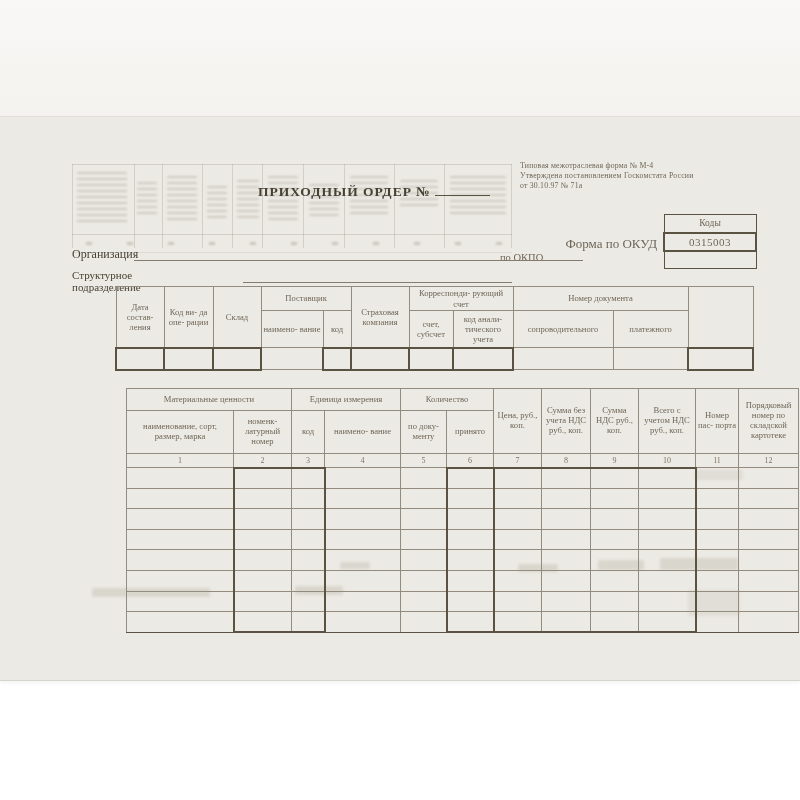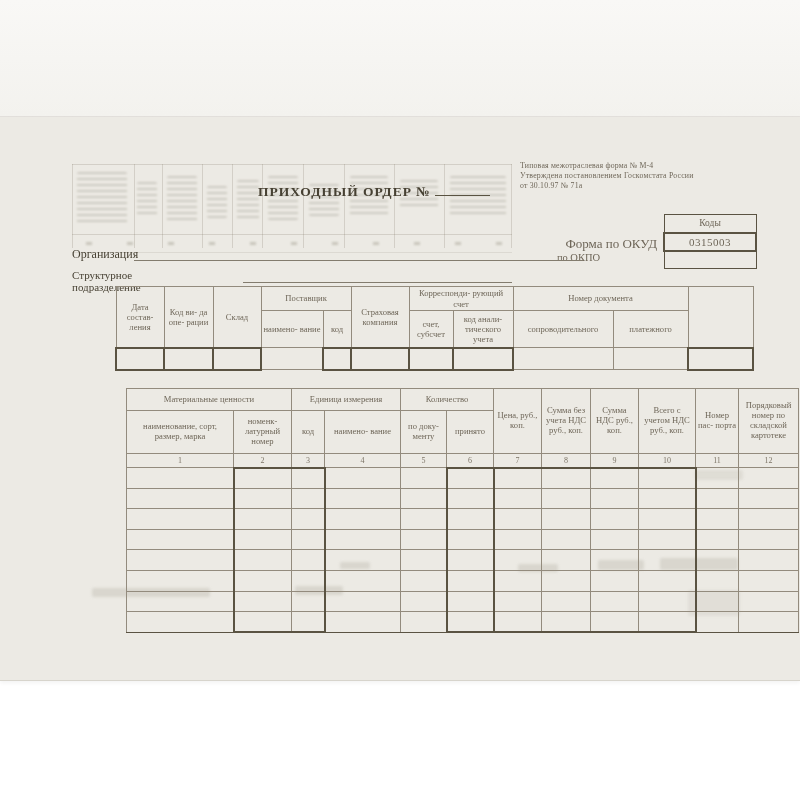--- a/index.html
+++ b/index.html
@@ -33,21 +33,21 @@
   .meta{position:absolute;left:520px;top:161px;width:242px;font-size:7.8px;line-height:1.3;color:var(--txt);letter-spacing:.2px;}
   .title{position:absolute;left:258px;top:184px;font-size:13.5px;font-weight:bold;letter-spacing:1px;color:var(--txt-dark);white-space:nowrap;}
   .title .line{display:inline-block;width:55px;border-bottom:1.3px solid var(--hv);vertical-align:baseline;height:11px;}
 
   .codes{position:absolute;left:663px;top:214px;width:94px;border-collapse:collapse;}
   .codes td{border:1px solid var(--hv);text-align:center;color:var(--txt);height:18px;}
   .codes .kod-h{font-size:9.5px;}
   .codes .kod-v{border:2px solid var(--hv);font-size:11px;letter-spacing:.5px;}
 
   .okud{position:absolute;left:500px;top:236px;width:157px;text-align:right;font-size:13px;color:var(--txt);}
-  .okpo{position:absolute;left:500px;top:252px;width:157px;text-align:center;font-size:10.5px;color:var(--txt);}
+  .okpo{position:absolute;left:500px;top:252px;width:157px;text-align:left;font-size:10.5px;color:var(--txt);}
 
   .org-label{position:absolute;left:72px;top:247px;font-size:12px;color:var(--txt-dark);}
   .org-line{position:absolute;left:134px;top:260px;width:449px;height:1px;background:#837c6e;}
   .dept-label{position:absolute;left:72px;top:269px;font-size:11px;color:var(--txt-dark);}
   .dept-line{position:absolute;left:243px;top:282px;width:269px;height:1px;background:#837c6e;}
 
   
   table{border-collapse:collapse;table-layout:fixed;}
   .upper{position:absolute;left:115px;top:286px;width:637px;border:1.6px solid var(--hv);}
   .upper td{border:1px solid var(--ln);font-size:8.6px;line-height:1.18;text-align:center;vertical-align:middle;color:var(--txt);padding:1px 2px;font-weight:normal;}

